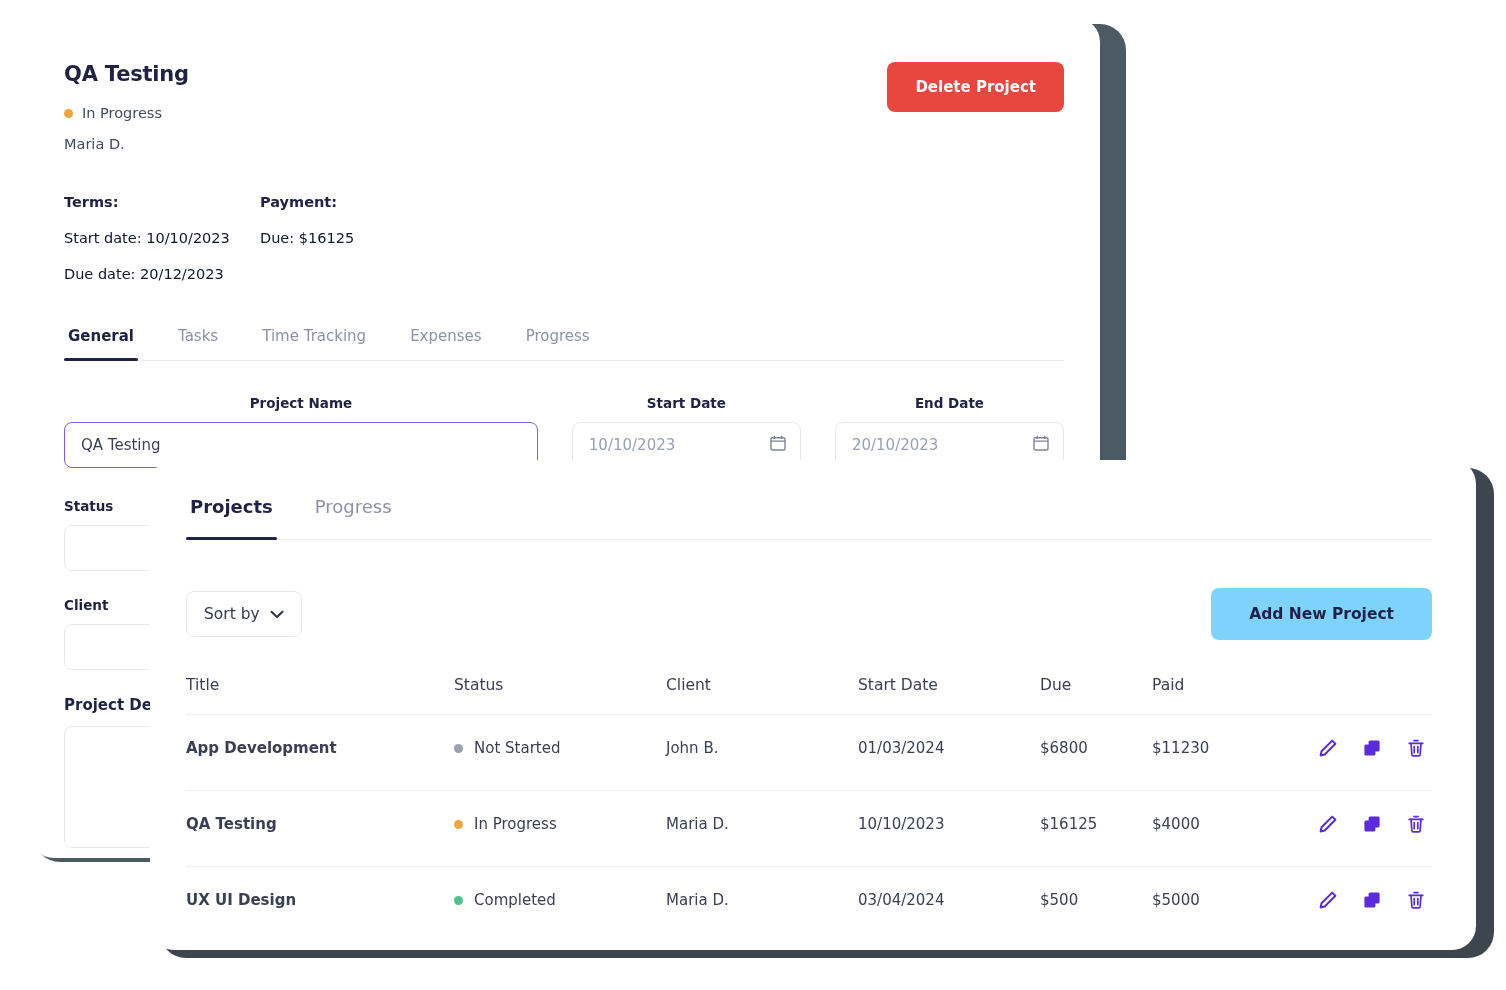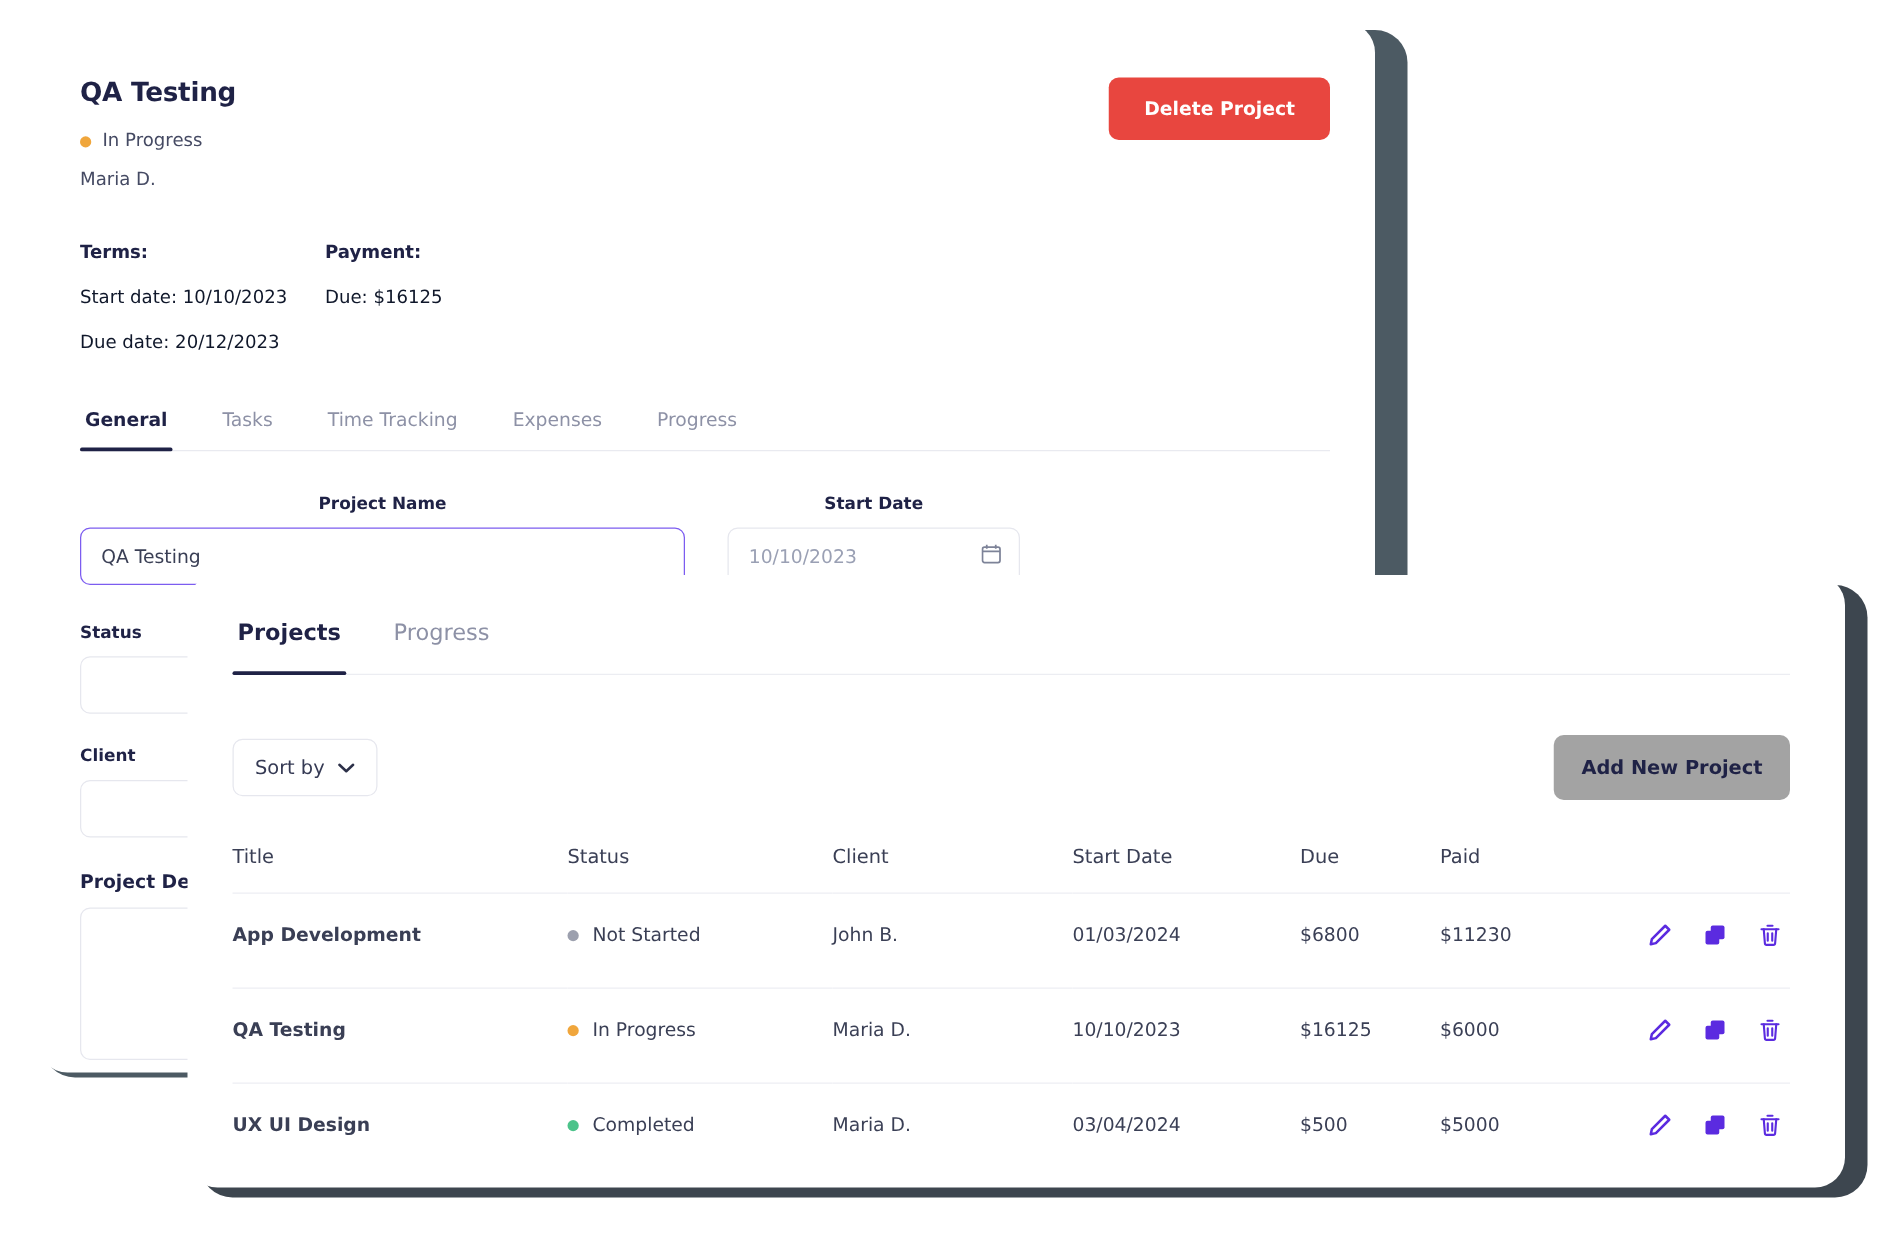--- a/index.html
+++ b/index.html
@@ -133,24 +133,24 @@
     display: flex; justify-content: space-between; align-items: center;
     margin-top: 48px;
   }
   .sortby {
     display: inline-flex; align-items: center; gap: 10px;
     border: 1px solid #e6e7ee; border-radius: 8px;
     padding: 13px 17px; font-size: 15.5px; color: #353a54;
     background: #fff; cursor: pointer; font-family: inherit;
   }
   .btn-add {
-    background: #a3a3a3; color: #1f2246;
+    background: #7dd3fc; color: #1f2246;
     border: none; border-radius: 8px;
     font-size: 15.5px; font-weight: bold;
-    padding: 17px 22px; cursor: pointer; font-family: inherit;
+    padding: 17px 38px; cursor: pointer; font-family: inherit;
   }
 
   table.projects { width: 100%; border-collapse: collapse; margin-top: 36px; }
   table.projects th {
     text-align: left; font-size: 15.5px; font-weight: normal;
     color: #3a3f55; padding: 0 0 20px 0;
   }
   table.projects thead tr { border-bottom: 1px solid #edeef3; }
   table.projects td {
     font-size: 15px; color: #3a3f55;
@@ -211,20 +211,34 @@
 
       <div class="form-row">
         <div class="field w-name">
           <div class="field-label">Project Name</div>
           <div class="input focused">QA Testing</div>
         </div>
         <div class="field w-date">
           <div class="field-label">Start Date</div>
           <div class="input-with-icon">
             <div class="input muted">10/10/2023</div>
+            <span class="cal-ico">
+              <svg width="16" height="17" viewBox="0 0 16 17" fill="none" stroke="#7d8398" stroke-width="1.4">
+                <rect x="1" y="3.2" width="14" height="12.3" rx="1.6"></rect>
+                <line x1="1" y1="6.6" x2="15" y2="6.6"></line>
+                <line x1="4.4" y1="1.2" x2="4.4" y2="4.4"></line>
+                <line x1="11.6" y1="1.2" x2="11.6" y2="4.4"></line>
+              </svg>
+            </span>
+          </div>
+        </div>
+        <div class="field w-date">
+          <div class="field-label">End Date</div>
+          <div class="input-with-icon">
+            <div class="input muted">20/10/2023</div>
             <span class="cal-ico">
               <svg width="16" height="17" viewBox="0 0 16 17" fill="none" stroke="#7d8398" stroke-width="1.4">
                 <rect x="1" y="3.2" width="14" height="12.3" rx="1.6"></rect>
                 <line x1="1" y1="6.6" x2="15" y2="6.6"></line>
                 <line x1="4.4" y1="1.2" x2="4.4" y2="4.4"></line>
                 <line x1="11.6" y1="1.2" x2="11.6" y2="4.4"></line>
               </svg>
             </span>
           </div>
         </div>
@@ -324,21 +338,21 @@
             <td class="title-cell">QA Testing</td>
             <td>
               <span class="status-cell">
                 <span class="dot dot-inprogress"></span>
                 <span>In Progress</span>
               </span>
             </td>
             <td>Maria D.</td>
             <td>10/10/2023</td>
             <td>$16125</td>
-            <td>$6000</td>
+            <td>$4000</td>
             <td>
               <div class="actions">
                 <button class="icon-btn">
                   <svg width="20" height="20" viewBox="0 0 20 20" fill="none" stroke="#5b2be0" stroke-width="2" stroke-linecap="round" stroke-linejoin="round">
                     <path d="M14.2 2.6l3.2 3.2L6.7 16.5 2.6 17.4l0.9-4.1z"></path>
                   </svg>
                 </button>
                 <button class="icon-btn">
                   <svg width="20" height="20" viewBox="0 0 20 20" fill="#5b2be0">
                     <rect x="6.6" y="2.4" width="11" height="11" rx="1.6"></rect>

